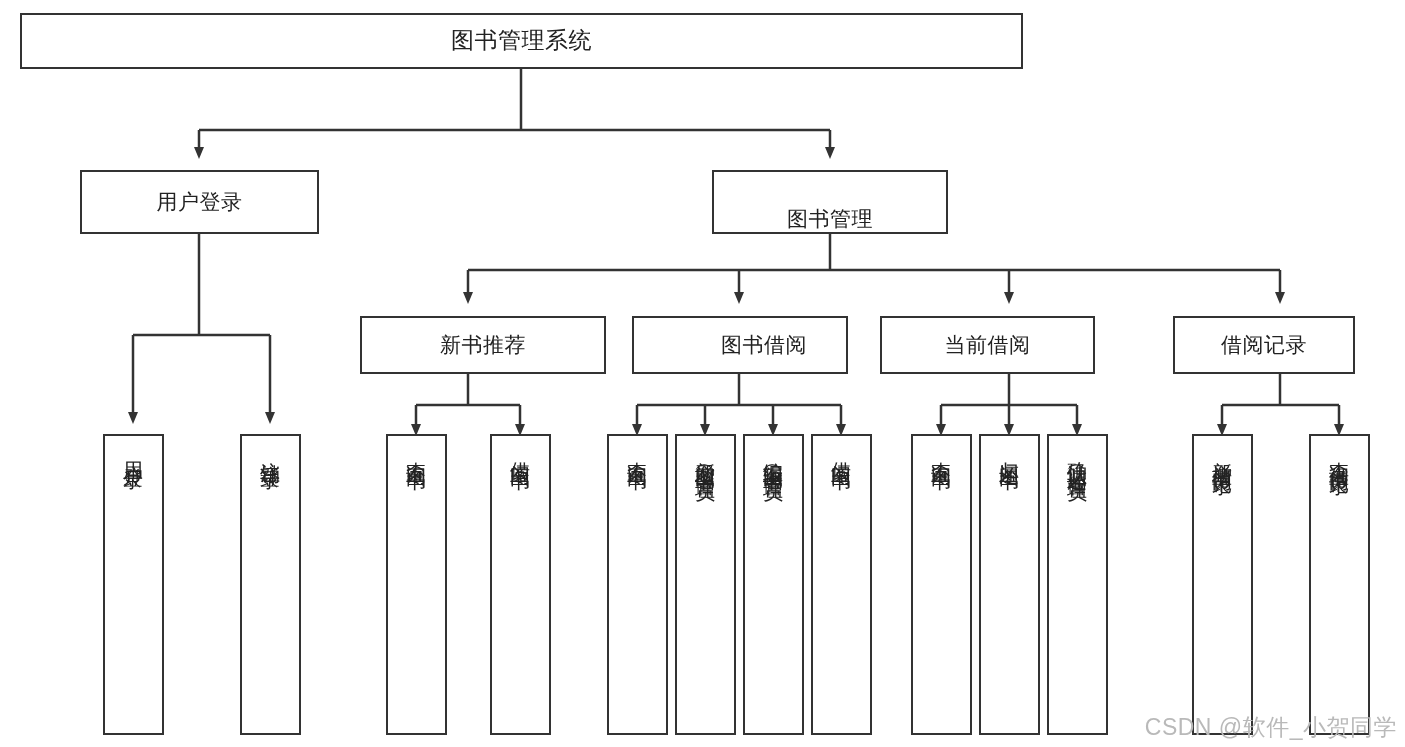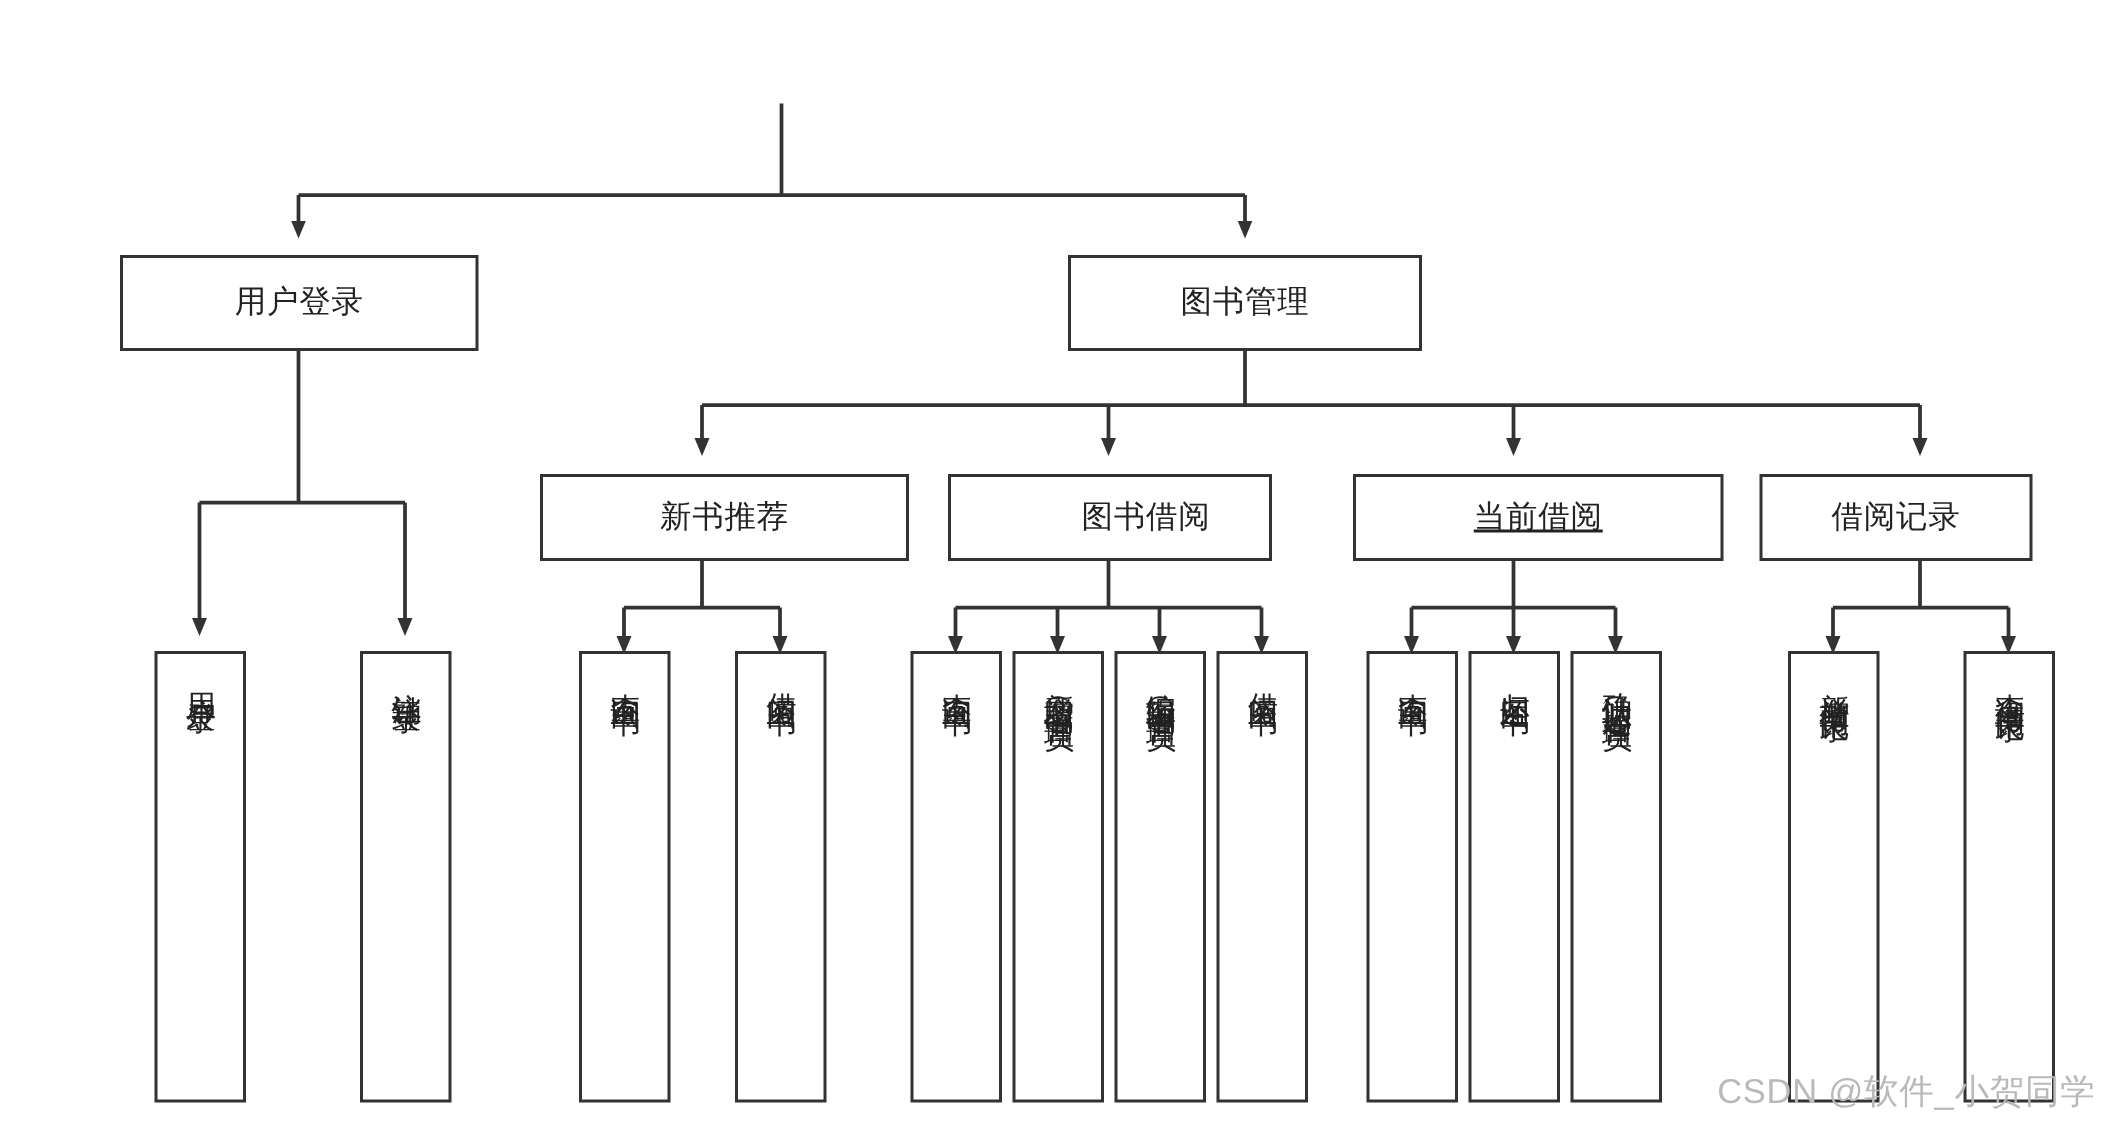--- a/index.html
+++ b/index.html
@@ -121,35 +121,38 @@
       <path d="M1009,405 L1009,425" marker-end="url(#arrow)"></path>
       <path d="M1077,405 L1077,425" marker-end="url(#arrow)"></path>
 
       <path d="M1280,374 L1280,405"></path>
       <path d="M1222,405 L1339,405"></path>
       <path d="M1222,405 L1222,425" marker-end="url(#arrow)"></path>
       <path d="M1339,405 L1339,425" marker-end="url(#arrow)"></path>
     </g>
   </svg>
 
+  <div class="node horizontal" id="root-node" style="left:20px; top:13px; width:1003px; height:56px;">
+    <span class="node-label">图书管理系统</span>
+  </div>
 
   <div class="node horizontal" style="left:80px; top:170px; width:239px; height:64px;">
     <span class="node-label">用户登录</span>
   </div>
-  <div class="node horizontal" style="left:712px; top:170px; width:236px; height:64px;">
+  <div class="node horizontal" style="left:712px; top:170px; width:236px; height:64px;align-items:flex-end;">
     <span class="node-label">图书管理</span>
   </div>
 
   <div class="node horizontal" style="left:360px; top:316px; width:246px; height:58px;">
     <span class="node-label">新书推荐</span>
   </div>
   <div class="node horizontal" style="left:632px; top:316px; width:216px; height:58px;padding-left:48px;">
     <span class="node-label">图书借阅</span>
   </div>
-  <div class="node horizontal" style="left:902px; top:316px; width:247px; height:58px;text-decoration:underline;">
+  <div class="node horizontal" style="left:880px; top:316px; width:215px; height:58px;">
     <span class="node-label">当前借阅</span>
   </div>
   <div class="node horizontal" style="left:1173px; top:316px; width:182px; height:58px;">
     <span class="node-label">借阅记录</span>
   </div>
 
   <div class="node vertical" style="left:103px; top:434px; width:61px; height:301px;">
     <span class="node-label">用户登录</span>
   </div>
   <div class="node vertical" style="left:240px; top:434px; width:61px; height:301px;">

